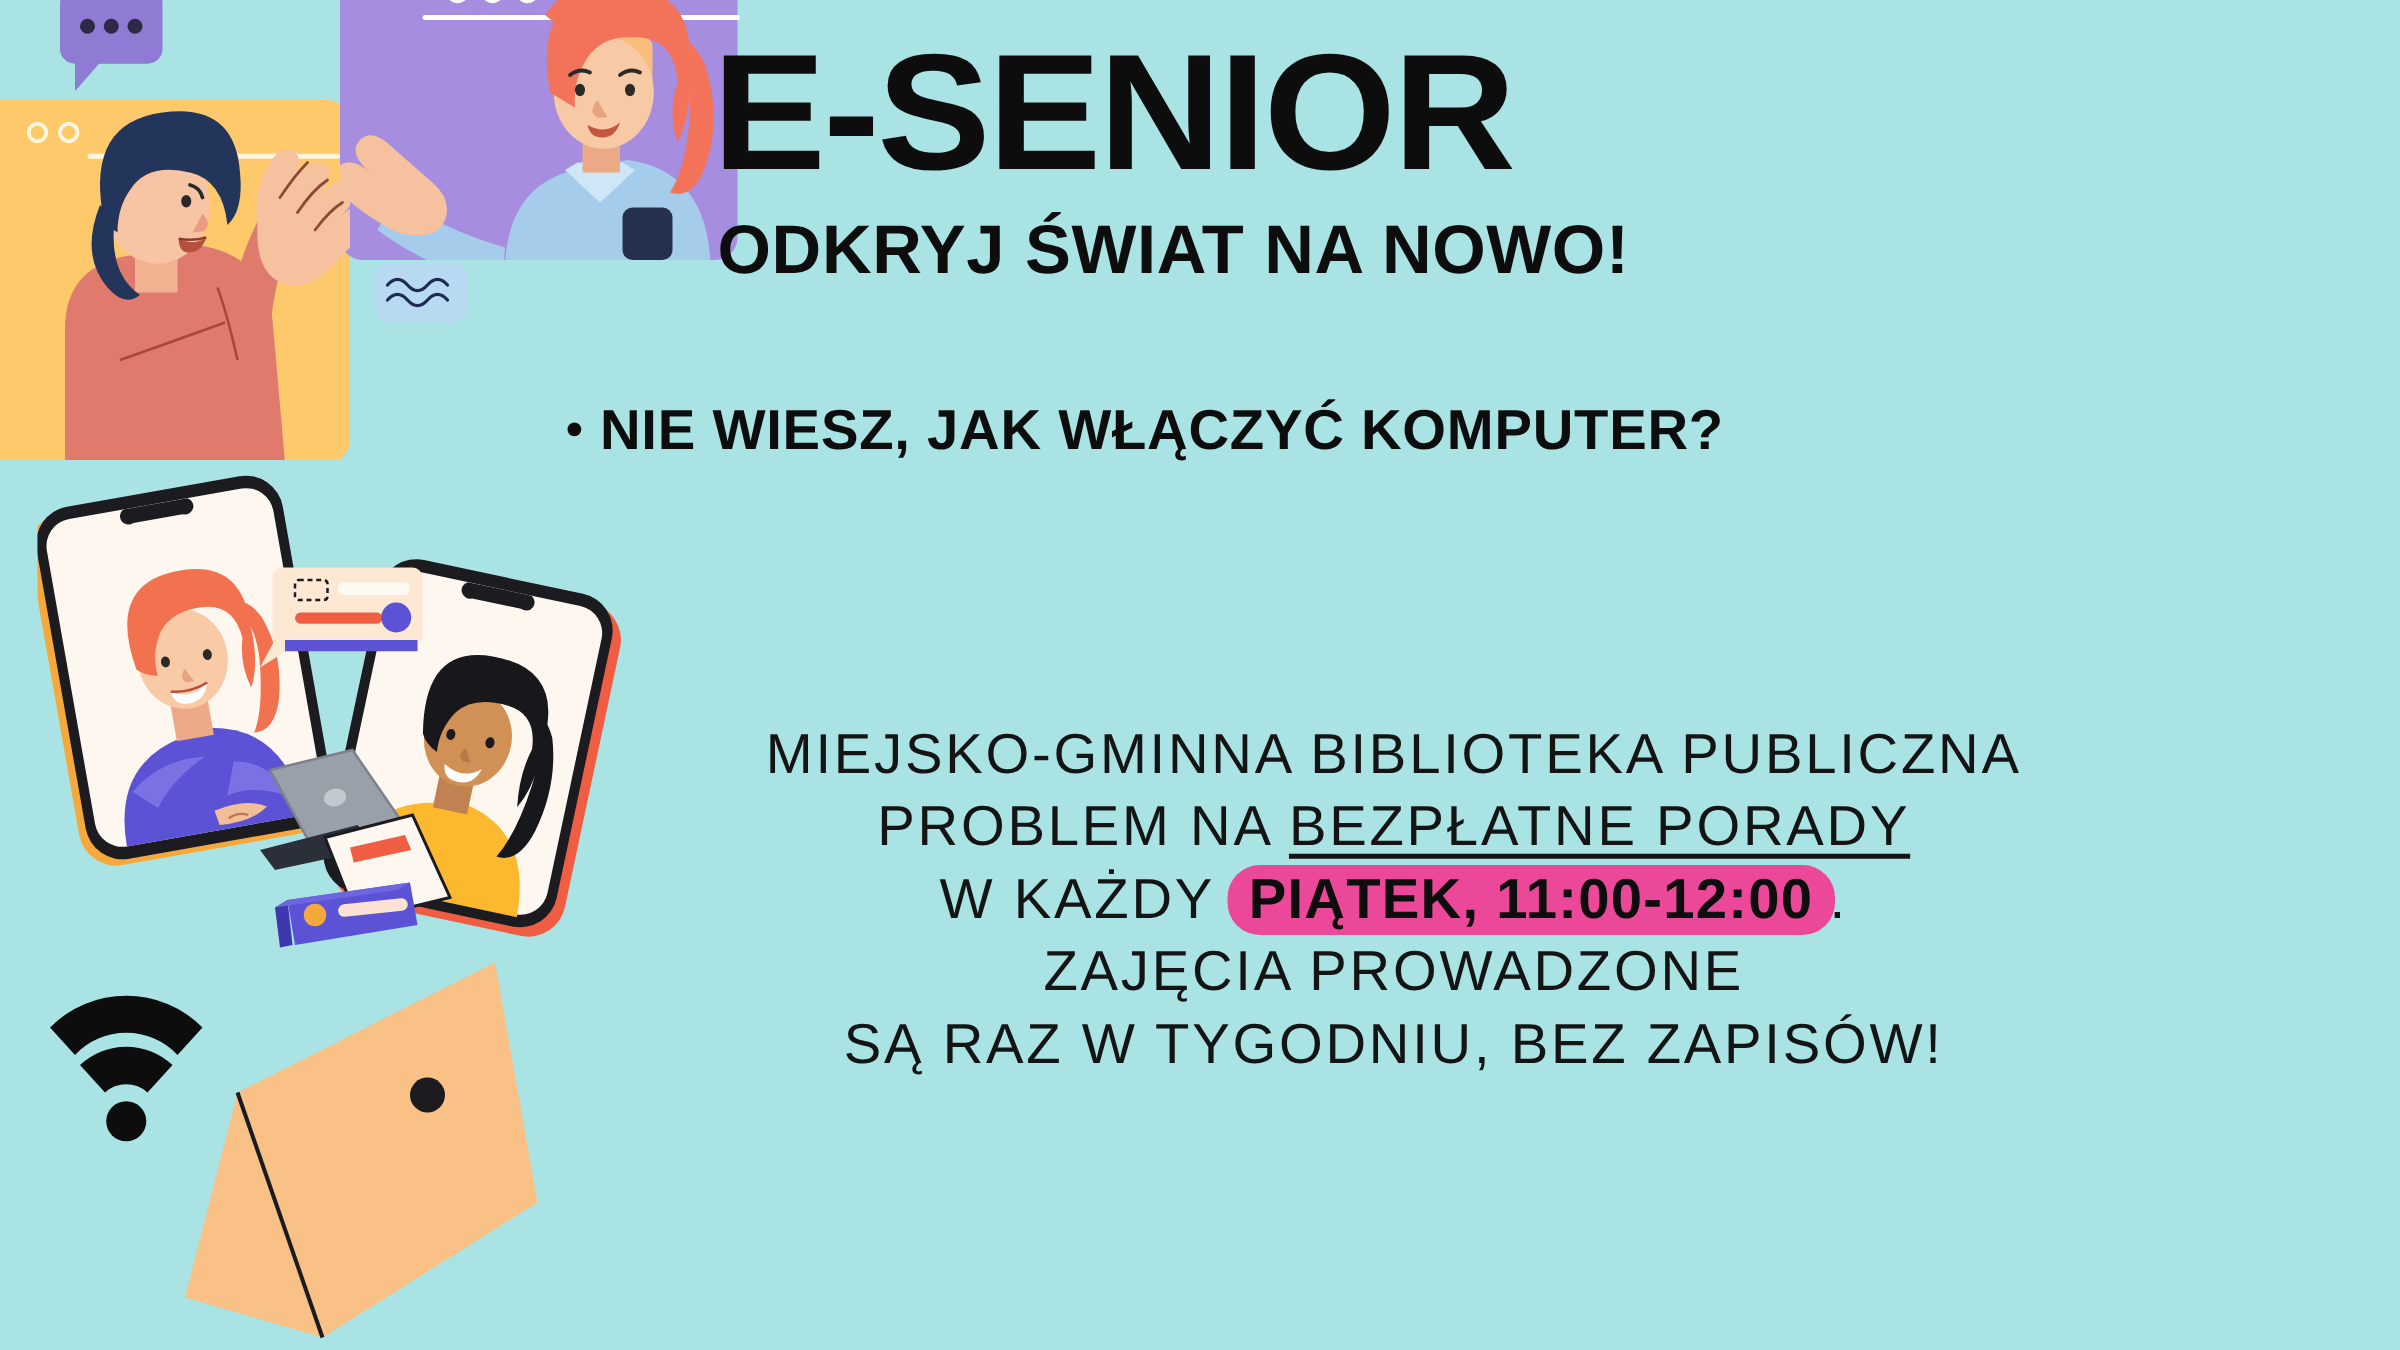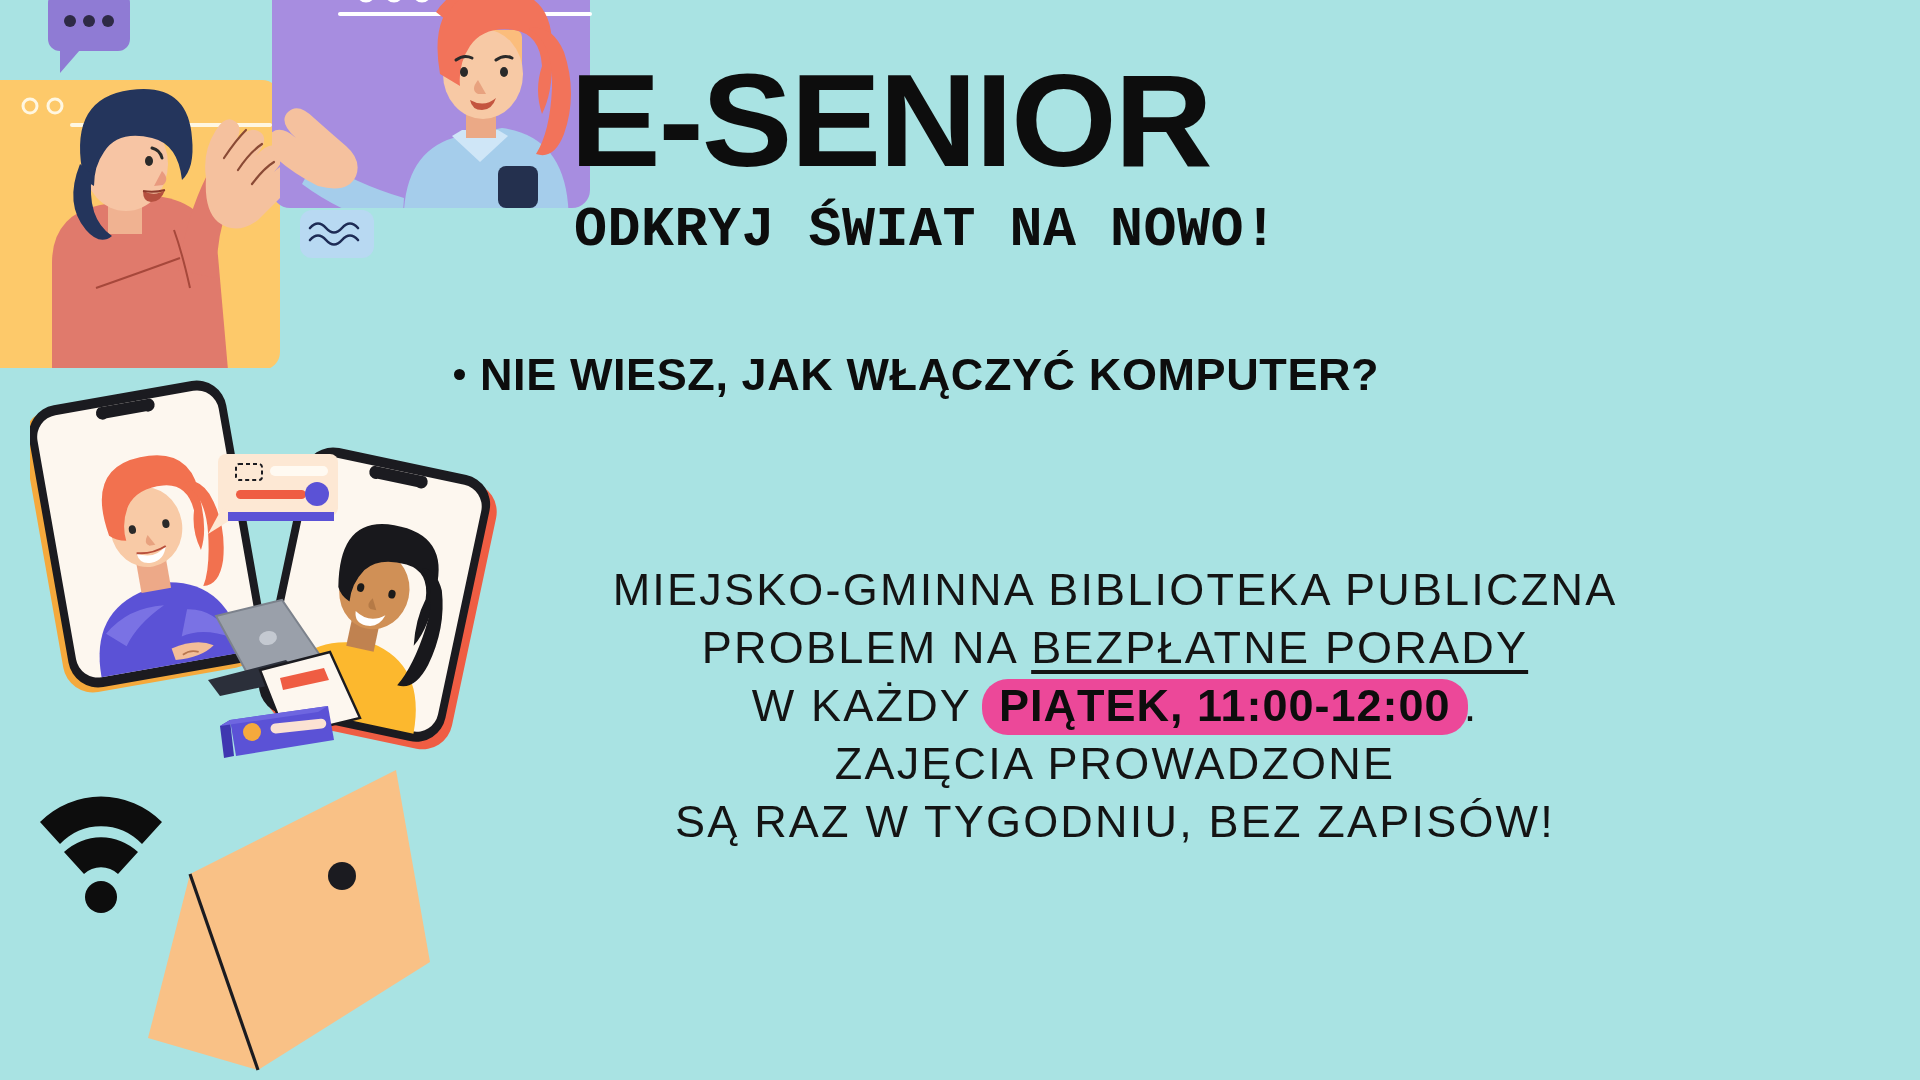--- a/index.html
+++ b/index.html
@@ -33,41 +33,41 @@
   }
   .art-laptop {
     position:absolute; left:120px; top:770px;
     width:380px; height:310px;
   }
 
   
   .text-col {
     position:absolute;
     left:560px; top:0px;
-    width:1350px; height:764px;margin-top:31px;
+    width:1350px; height:764px;
   }
 
   .title {
     position:absolute;
     left:10px; top:28px;
     font-family:"Liberation Sans", sans-serif;
     font-weight:bold;
     font-size:132px;
     line-height:0.94;
     letter-spacing:-2px;
     color:#0d0d0d;
     transform:scaleX(1.03);
     transform-origin:left top;
     white-space:nowrap;
   }
 
   .subtitle {
     position:absolute;
     left:14px; top:172px;
-    font-family:Liberation Mono, monospace;
+    font-family:Liberation Sans, sans-serif;
     font-weight:bold;
     font-size:55px;
     line-height:1.0;
     letter-spacing:0.5px;
     color:#0d0d0d;
     white-space:nowrap;
   }
 
   .bullets {
     position:absolute;
@@ -88,21 +88,21 @@
   }
   .bullets li .dot {
     position:absolute; left:4px; top:0.52em;
     width:11px; height:11px;
     border-radius:50%;
     background:#0d0d0d;
   }
 
   .body-block {
     position:absolute;
-    left:-110px; top:530px;
+    left:-110px; top:574px;
     width:1330px;
     text-align:center;
     font-family:"Liberation Sans", sans-serif;
     font-weight:normal;
     font-size:45px;
     line-height:1.29;
     letter-spacing:2.2px;
     color:#141414;
   }
   .body-block .line { display:block; white-space:nowrap; }

